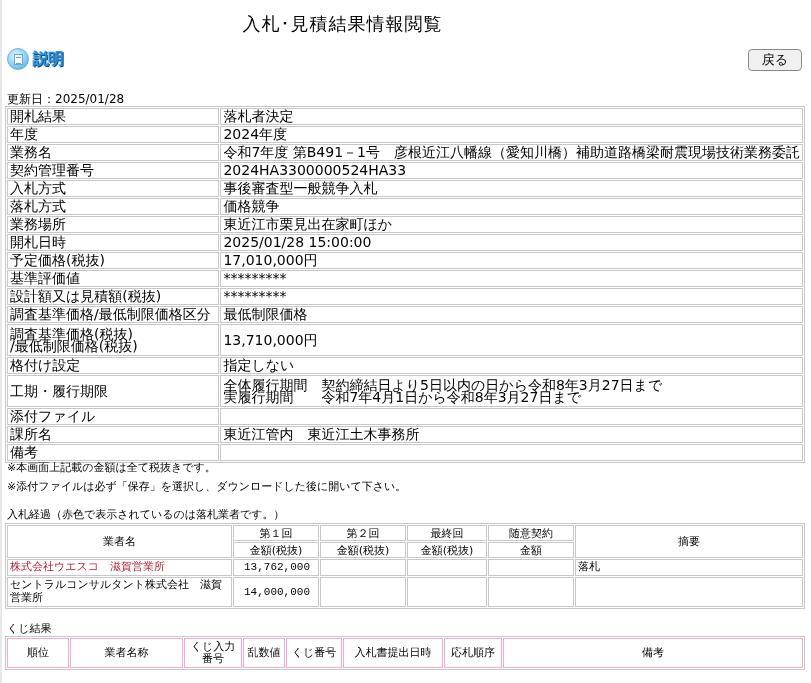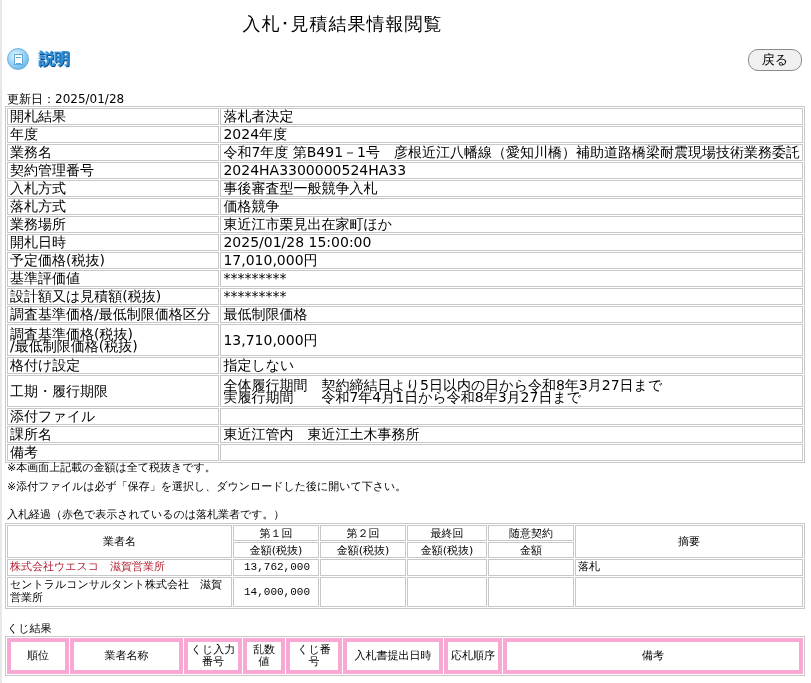--- a/index.html
+++ b/index.html
@@ -24,27 +24,27 @@
     }
     .help-icon::before {
       content: ""; position: absolute; left: 6px; top: 5px; width: 9px; height: 11px;
       background: #fff; border: 1px solid #5fa8d8; box-sizing: border-box;
     }
     .help-icon::after {
       content: ""; position: absolute; left: 8px; top: 8px; width: 5px; height: 5px;
       border-top: 1px solid #5fa8d8; border-bottom: 1px solid #5fa8d8;
     }
     .help-text {
-      margin-left: 10px; font-size: 16px; font-weight: bold; color: #2f8fd6;
+      margin-left: 4px; font-size: 16px; font-weight: bold; color: #2f8fd6;
       text-shadow: 1px 1px 0 #0d4d86, -1px 0 0 #a9dcff;
       letter-spacing: -1px;
     }
     .back-button {
       position: absolute; left: 748px; top: 49px; width: 54px; height: 22px;
-      background: #f0f0f0; border: 1px solid #8a8a8a; border-radius: 10px;
+      background: #f0f0f0; border: 1px solid #8a8a8a; border-radius: 4px;
       font-family: "DejaVu Sans", sans-serif; font-size: 13px; padding: 0;
       box-sizing: border-box; cursor: pointer;
     }
     .updated {
       position: absolute; left: 7px; top: 91px; font-size: 12px;
     }
     table { border-collapse: separate; border-spacing: 0; }
     .info-table {
       position: absolute; left: 5px; top: 106px; width: 800px;
       border: 1px solid #c8c8c8; border-spacing: 1px; background: #fff;
@@ -68,21 +68,21 @@
     .bid-table th { height: 14px; text-align: center; }
     .bid-table td { height: 15px; font-family: Liberation Mono, monospace; }
     .bid-table td.num { text-align: right; padding-right: 8px; }
     .bid-table td.winner { color: #b22234; }
     .lot-caption { position: absolute; left: 7px; top: 621px; font-size: 11px; }
     .lot-table {
       position: absolute; left: 5px; top: 636px; width: 800px;
       border: 1px solid #c8c8c8; border-spacing: 1px;
     }
     .lot-table th {
-      border: 4px solid #f9a8d4; font-size: 11px; font-weight: normal; text-align: center;
+      border: 1px solid #f9a8d4; font-size: 11px; font-weight: normal; text-align: center;
       height: 28px; line-height: 12px; padding: 0 2px;
     }
   </style>
 </head>
 <body>
 
 <div class="left-edge"></div>
 
 <div class="page-title">入札･見積結果情報閲覧</div>
 

